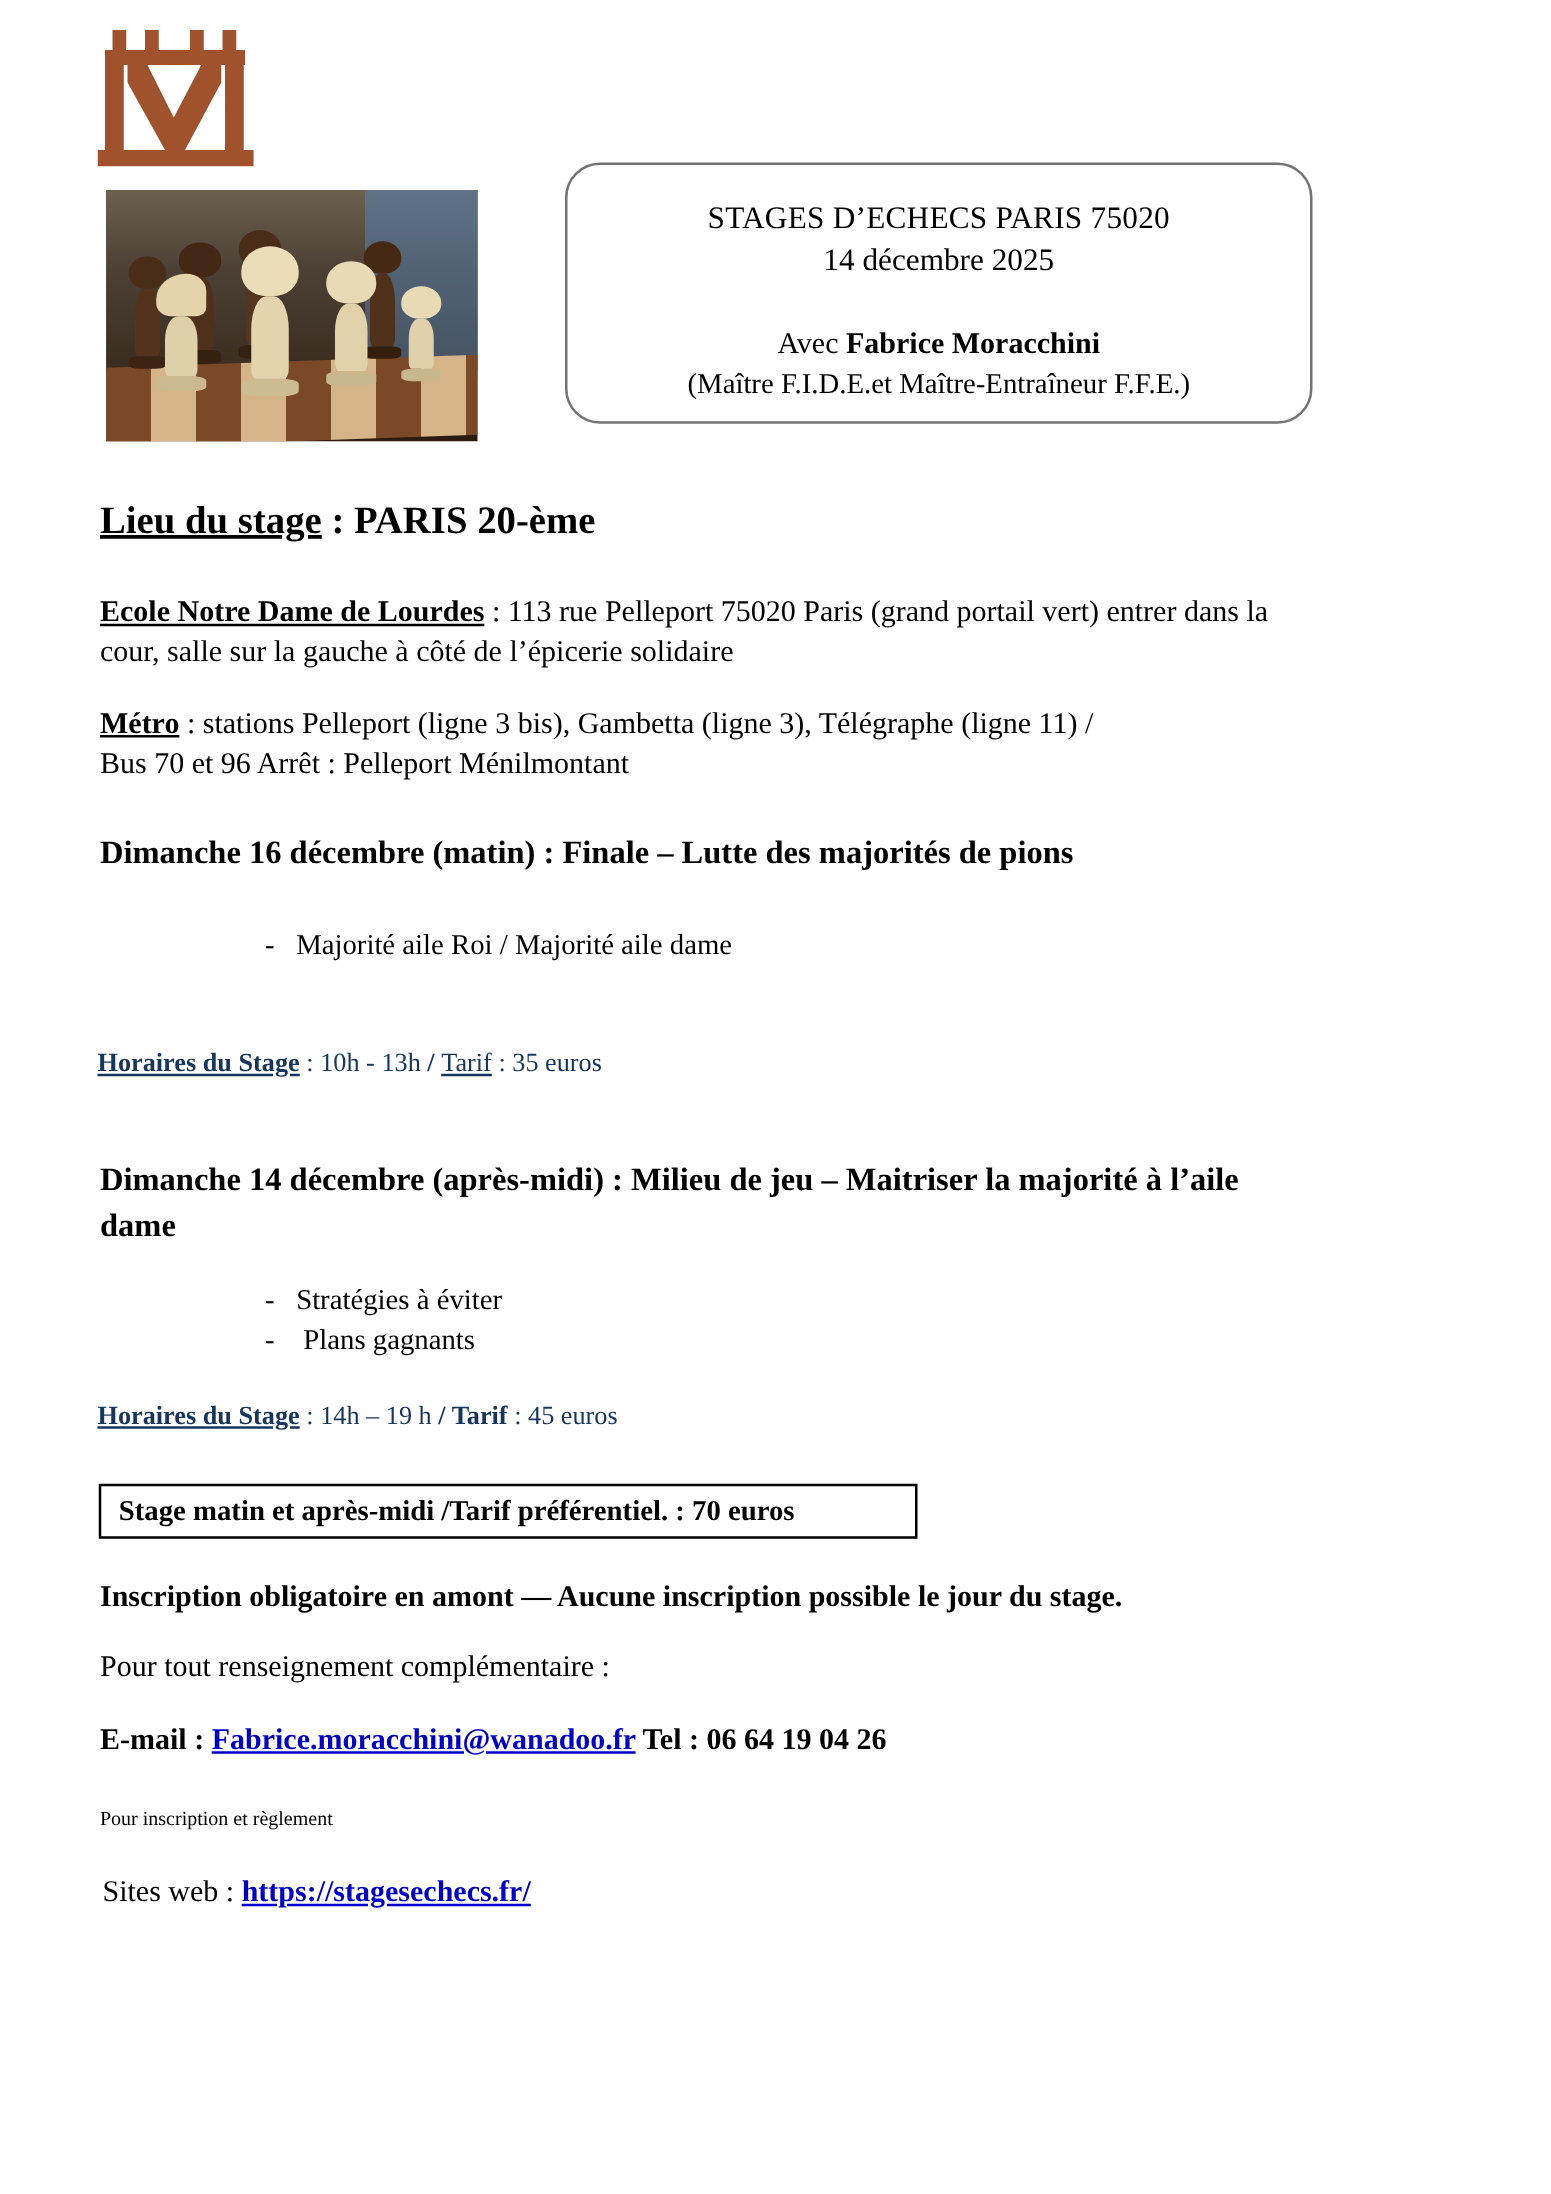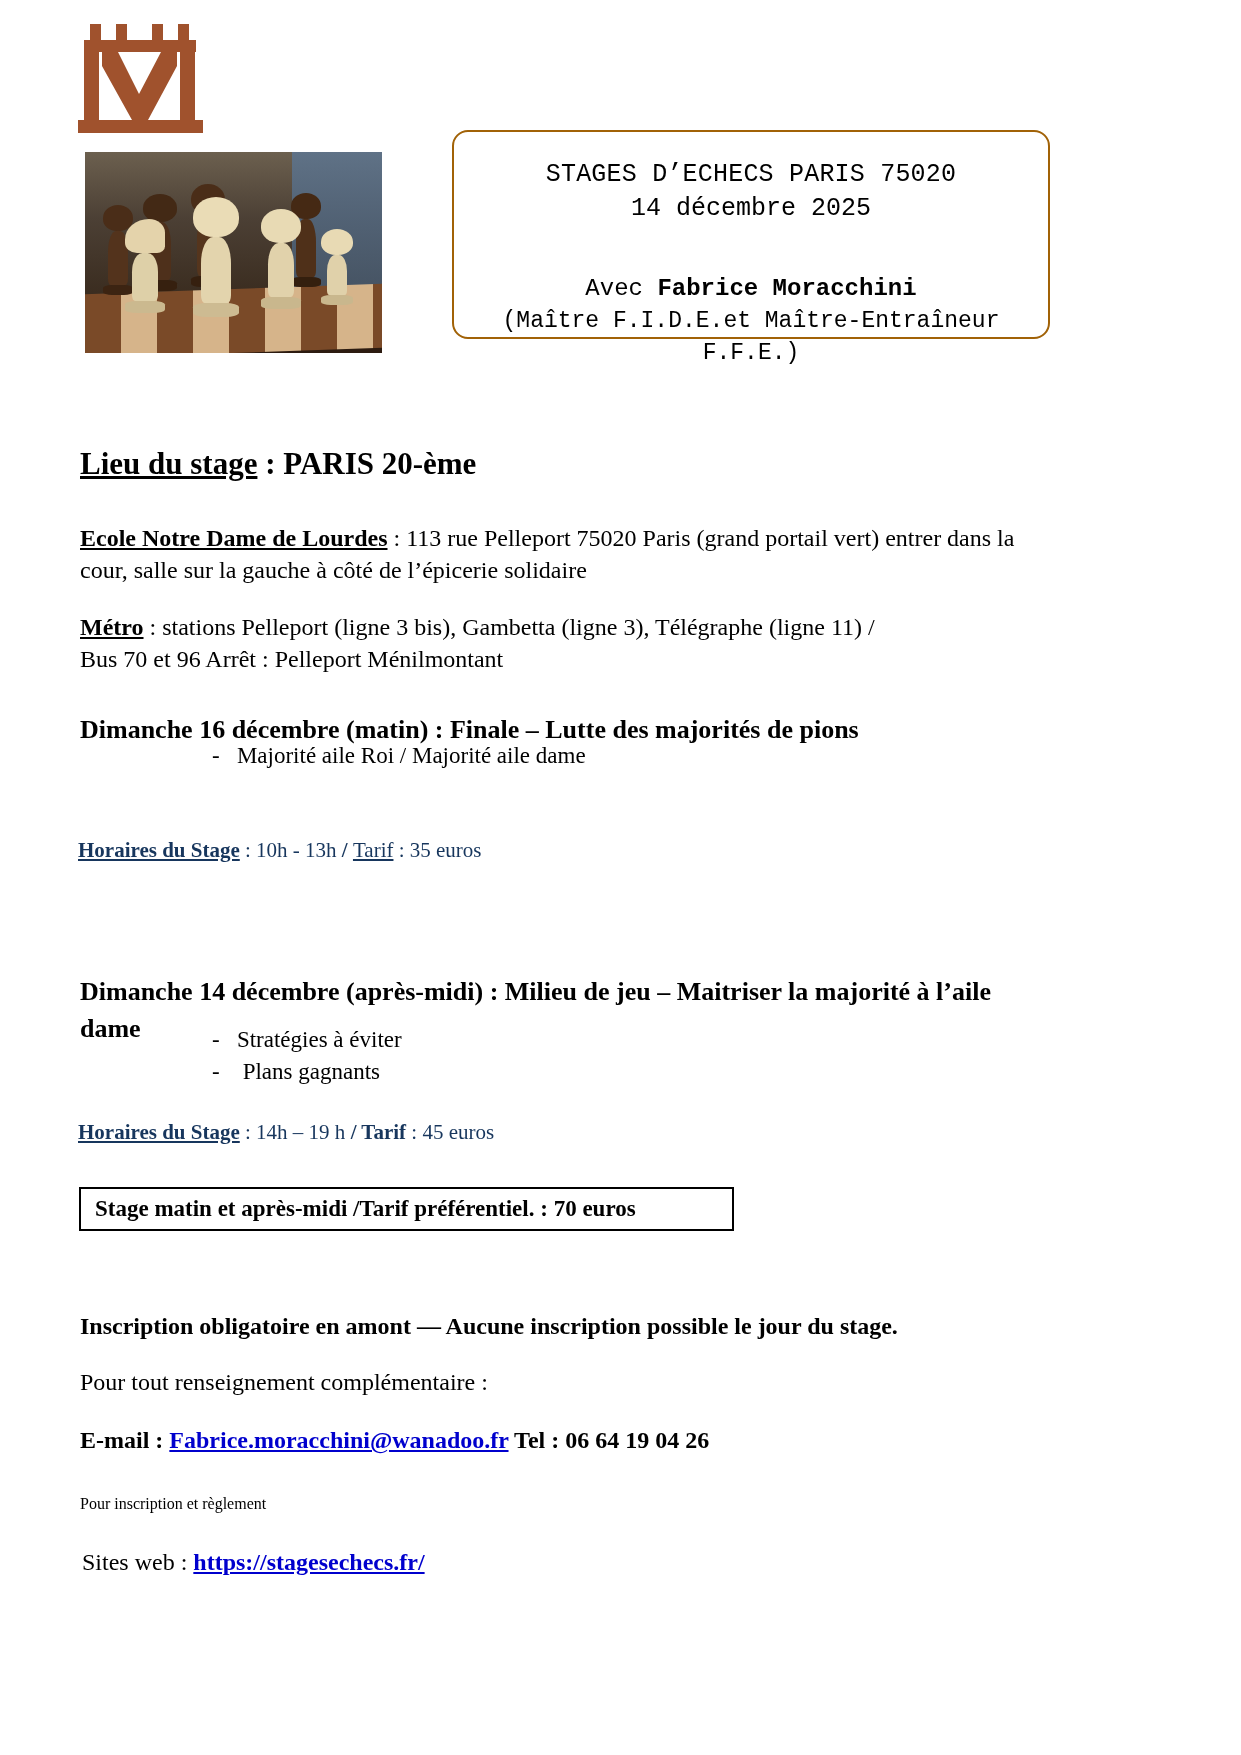--- a/index.html
+++ b/index.html
@@ -70,49 +70,49 @@
     margin: 0 auto;
   }
 
   
   .titlebox {
     position: absolute;
     left: 452px;
     top: 130px;
     width: 598px;
     height: 209px;
-    border: 2px solid #a16207;
-    border-radius: 16px;
+    border: 2px solid #737373;
+    border-radius: 28px;
     box-sizing: border-box;
     text-align: center;
-    font-family: Liberation Mono, monospace;
+    font-family: Liberation Serif, serif;
     padding-top: 26px;
   }
   .titlebox .l1 {
     font-size: 25px;
     letter-spacing: .2px;
     line-height: 34px;
   }
   .titlebox .l2 {
     font-size: 25px;
     line-height: 34px;
   }
   .titlebox .l3 {
     font-size: 24px;
-    margin-top: 47px;
+    margin-top: 33px;
     line-height: 32px;
   }
   .titlebox .l3 b { font-weight: bold; }
   .titlebox .l4 {
     font-size: 23px;
     line-height: 32px;
   }
 
   
-  .txt { position: absolute; margin-top: 48px; }
+  .txt { position: absolute; }
 
   .h1 {
     left: 80px;
     top: 398px;
     font-size: 31px;
     font-weight: bold;
   }
   .h1 .u { text-decoration: underline; }
 
   .p-school {

